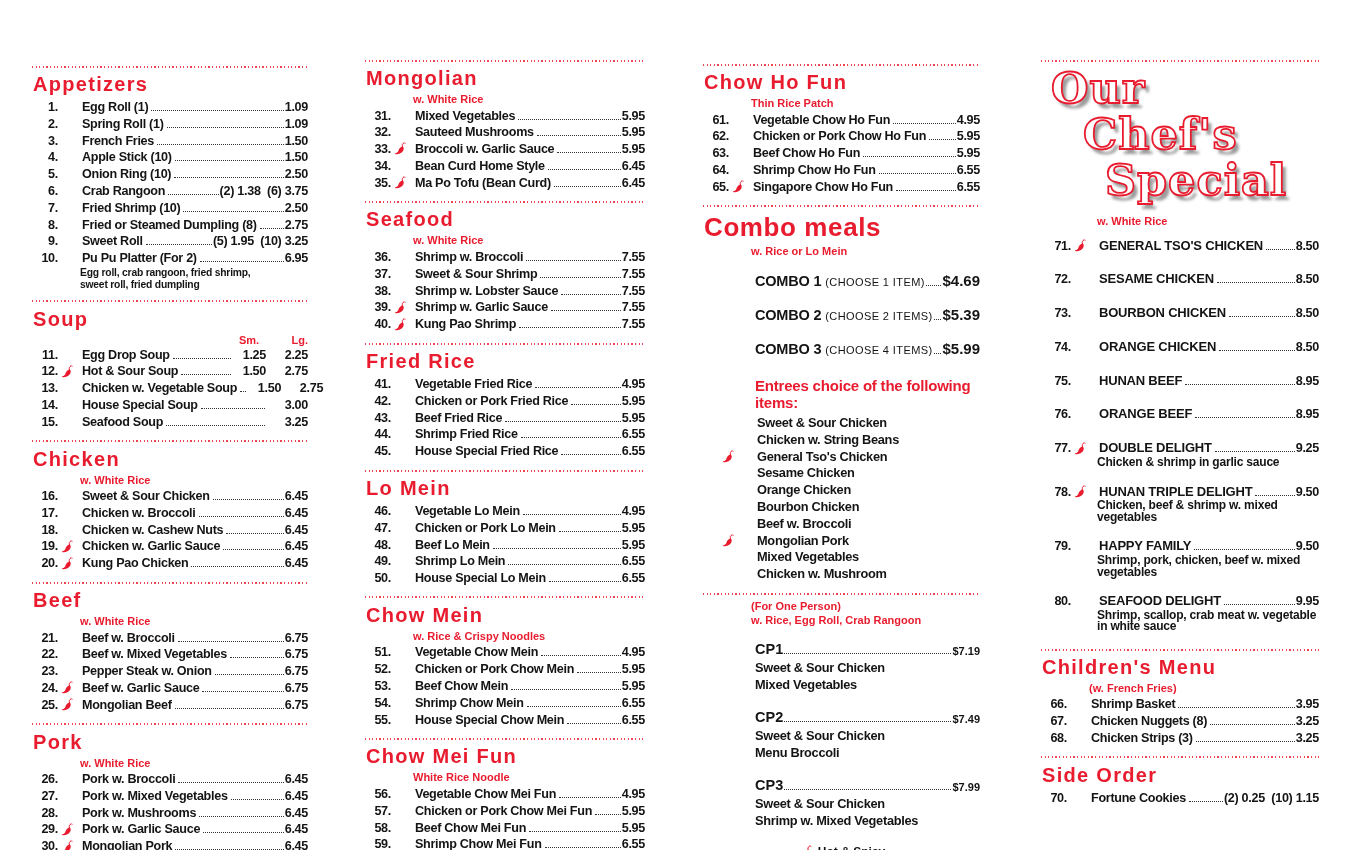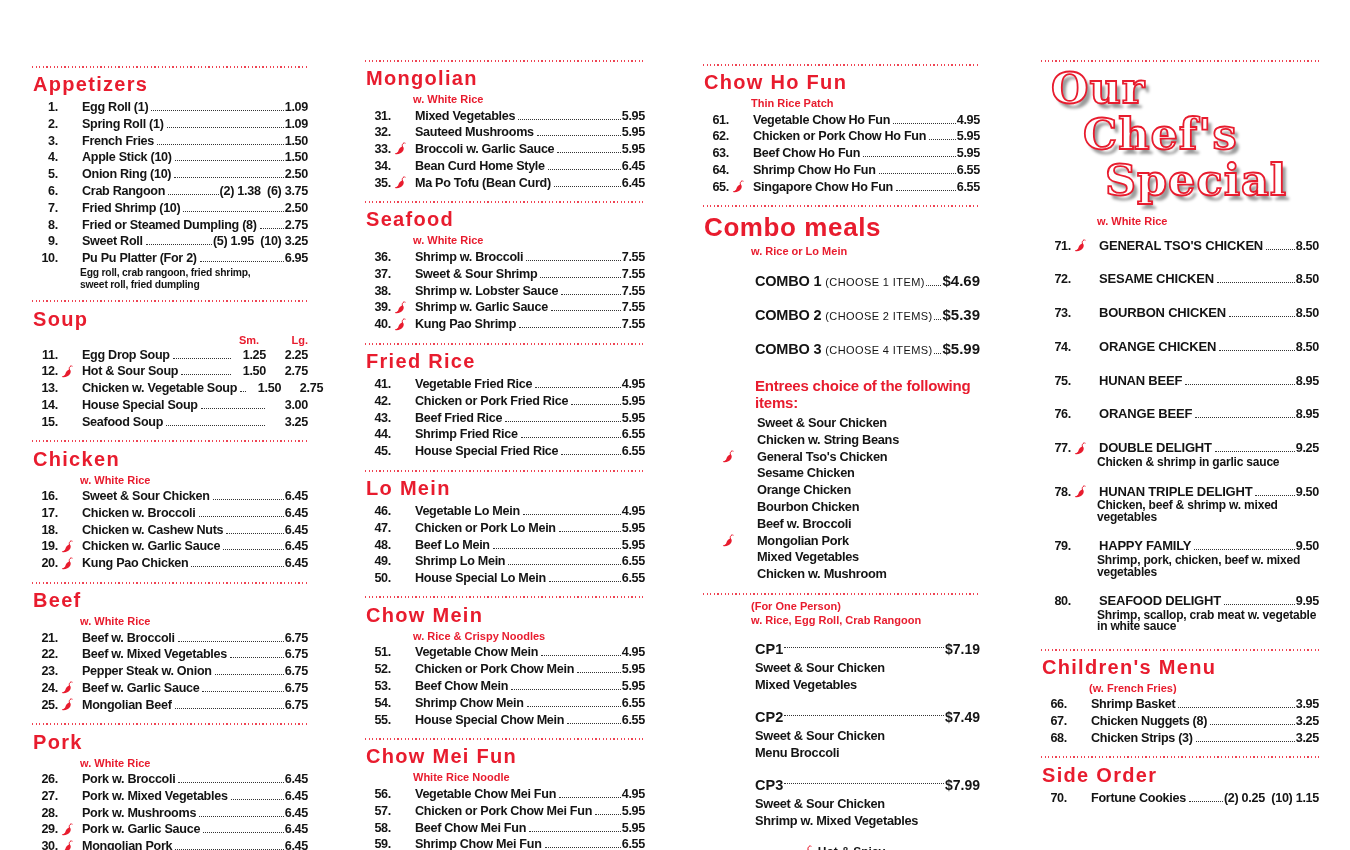--- a/index.html
+++ b/index.html
@@ -55,23 +55,23 @@
   .combo-note{font-size:11px;font-weight:400;letter-spacing:0.4px;margin-left:4px;}
   .combo-price{font-size:15px;}
   .combo-gap{height:12px;}
   .entrees-header{color:var(--red);font-size:15px;font-weight:bold;margin:20px 0 4px 52px;letter-spacing:-0.2px;}
   .entree-row{display:flex;align-items:center;font-size:12.8px;font-weight:bold;line-height:16.8px;letter-spacing:-0.3px;}
   .entree-row .pep{flex:0 0 22px;margin-left:16px;}
   .entree-row .nm{margin-left:14px;}
 
   
   .plate-group{margin:0 0 15px 0;}
-  .plate-row{display:flex;align-items:center;margin:0 0 2px 52px;font-weight:bold;}
+  .plate-row{display:flex;align-items:flex-end;margin:0 0 2px 52px;font-weight:bold;}
   .plate-label{font-size:14.5px;}
-  .plate-price{font-size:14px;}
+  .plate-price{font-size:11px;}
   .plate-line{font-size:12.8px;font-weight:bold;line-height:17.5px;margin-left:52px;letter-spacing:-0.3px;}
   .plates-gap{height:12px;}
 
   .legend{display:flex;align-items:center;justify-content:center;gap:6px;font-size:12px;font-weight:bold;margin-top:8px;}
   .legend svg.pepper{width:14px;height:15px;}
 </style>
 </head>
 <body>
 
 <div class="menu">

